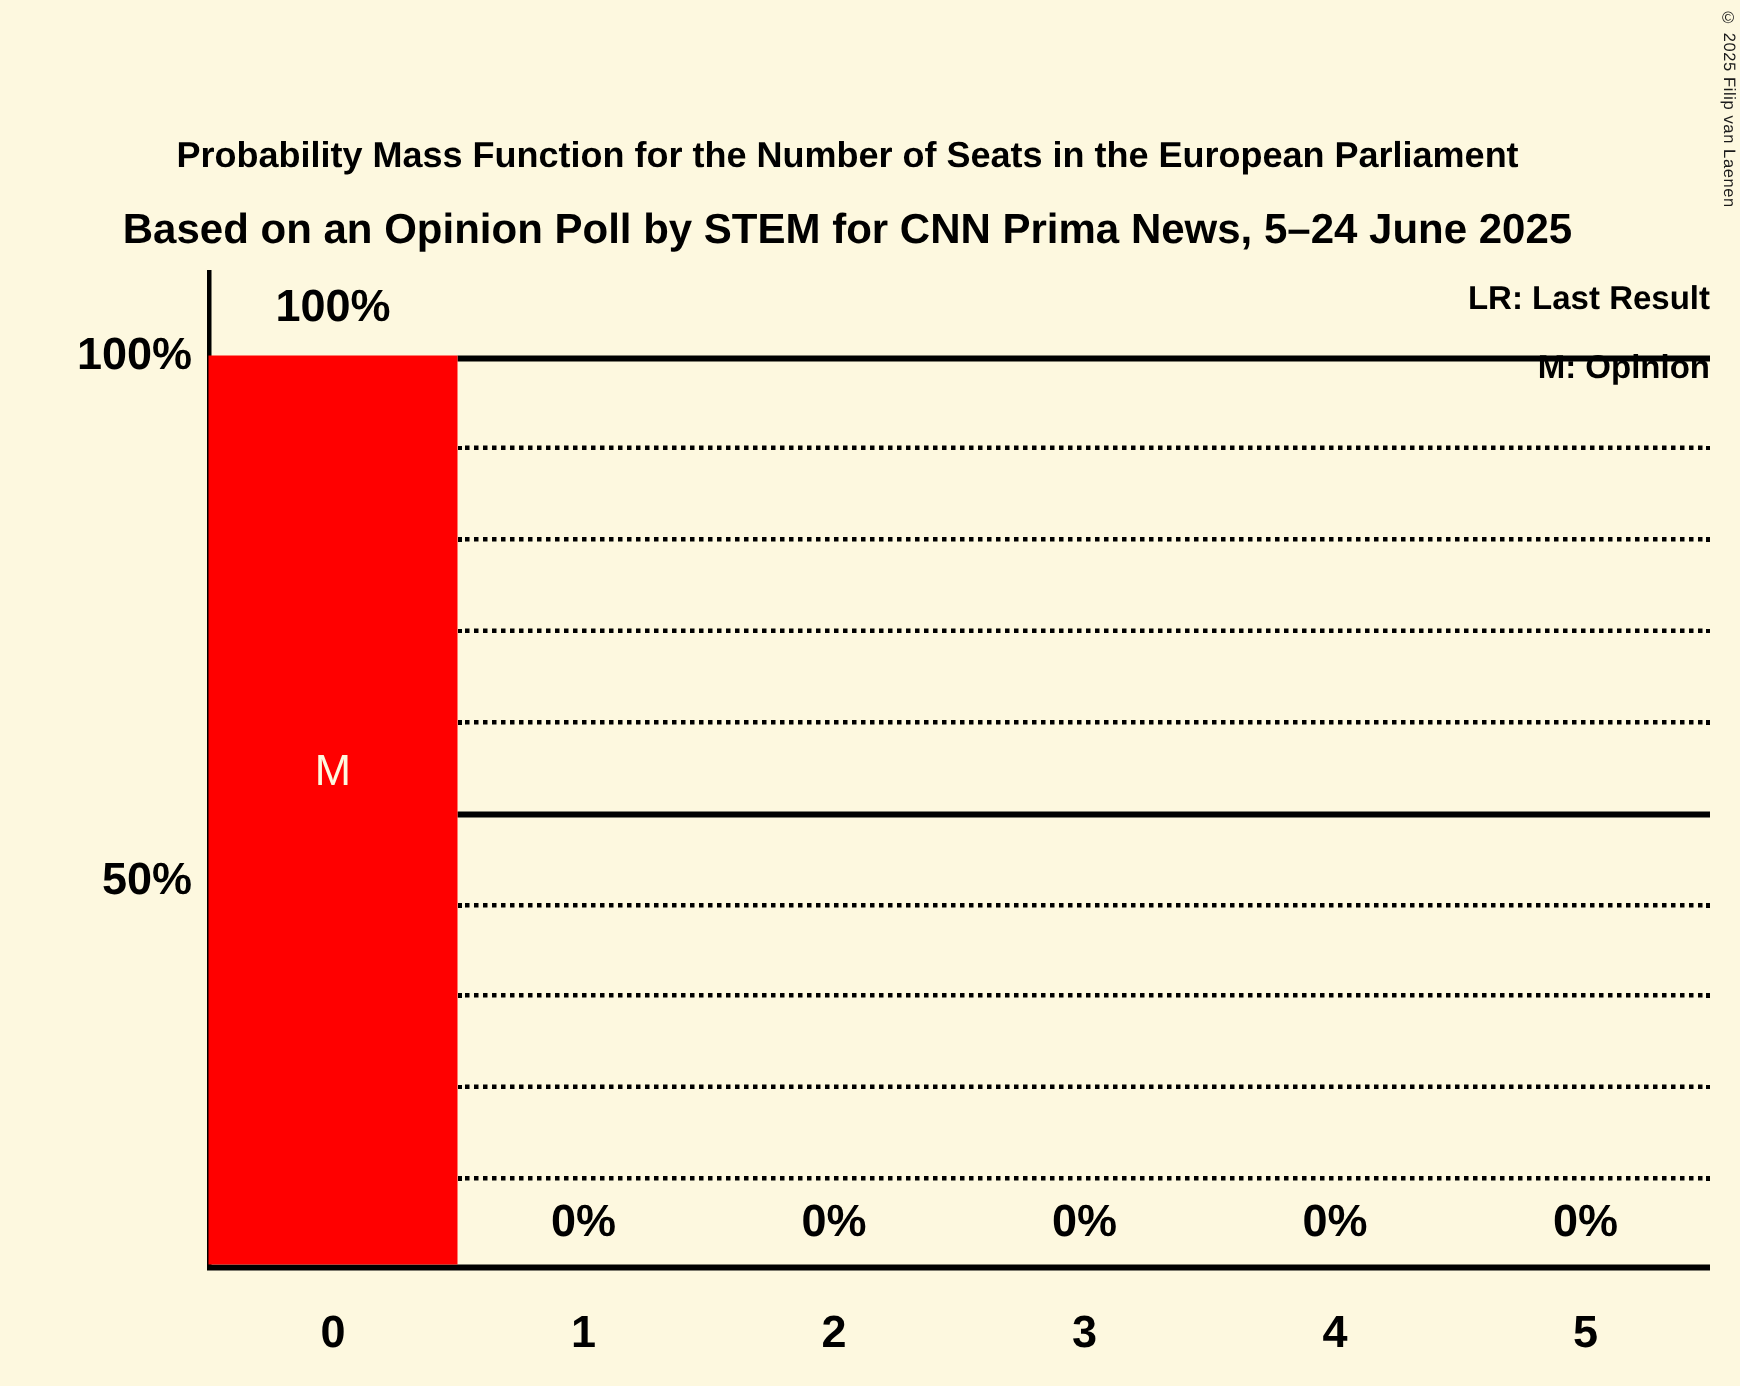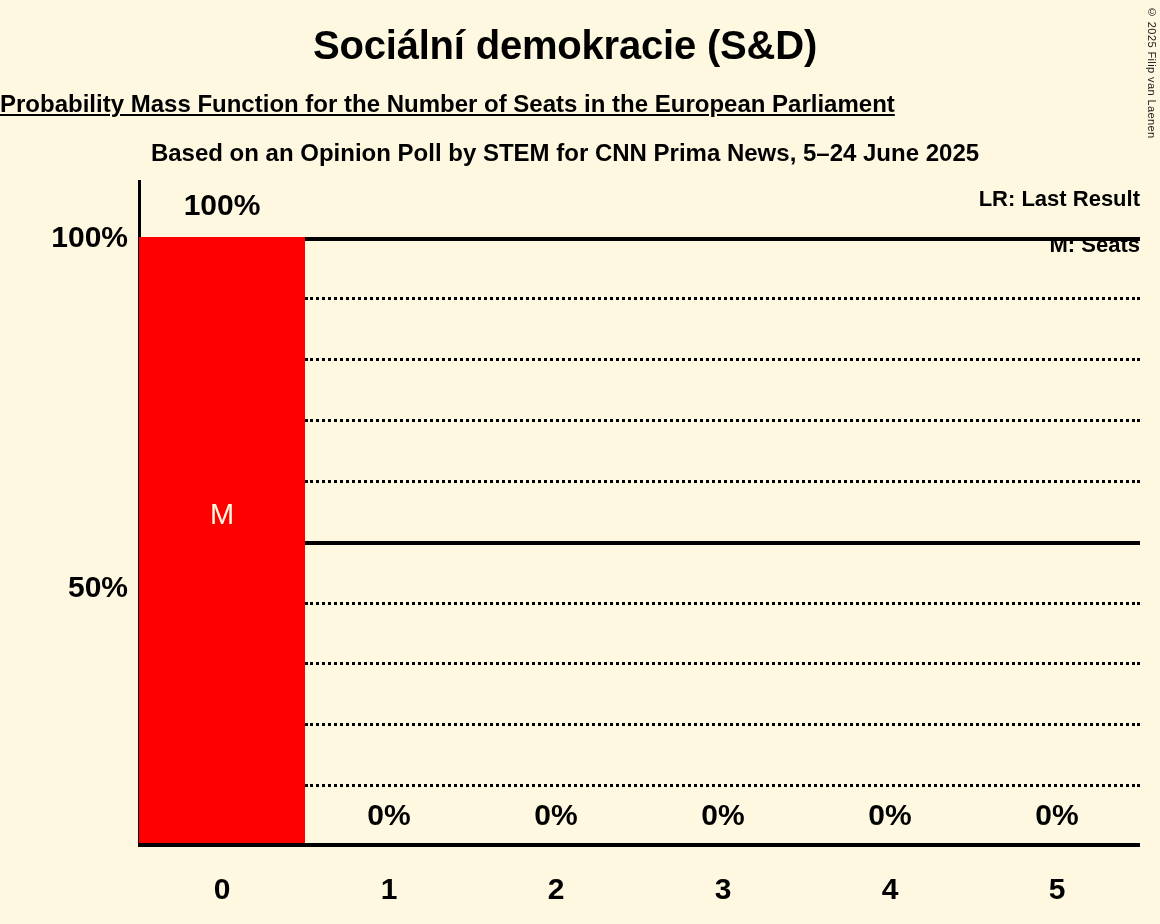--- a/index.html
+++ b/index.html
@@ -32,34 +32,33 @@
     font-weight: bold;
     letter-spacing: -0.2px;
     line-height: 50px;
     white-space: nowrap;
   }
   .subtitle1 {
     position: absolute;
     left: 0;
     top: 88px;
     width: 1130px;
-    text-align: left;
+    text-align: center;
     font-size: 24px;
     font-weight: bold;
     line-height: 32px;
     white-space: nowrap;
-    text-decoration: underline;
   }
   .subtitle2 {
     position: absolute;
     left: 0;
     top: 137px;
     width: 1130px;
     text-align: center;
-    font-size: 24px;
+    font-size: 28px;
     font-weight: bold;
     line-height: 32px;
     white-space: nowrap;
   }
 
   
   .copyright {
     position: absolute;
     right: 2px;
     top: 6px;
@@ -167,38 +166,37 @@
     font-weight: bold;
     white-space: nowrap;
     z-index: 7;
   }
 </style>
 </head>
 <body>
 
 <div id="root">
 
-  <div class="title">Sociální demokracie (S&amp;D)</div>
   <div class="subtitle1">Probability Mass Function for the Number of Seats in the European Parliament</div>
   <div class="subtitle2">Based on an Opinion Poll by STEM for CNN Prima News, 5–24 June 2025</div>
 
   <div class="copyright">© 2025 Filip van Laenen</div>
 
   <div class="ylabel" style="left:8px; top:220px;">100%</div>
   <div class="ylabel" style="left:8px; top:526px;margin-top:44px;">50%</div>
 
   <div class="xlabel" style="left:155px; top:872px; width:134px;">0</div>
   <div class="xlabel" style="left:322px; top:872px; width:134px;">1</div>
   <div class="xlabel" style="left:489px; top:872px; width:134px;">2</div>
   <div class="xlabel" style="left:656px; top:872px; width:134px;">3</div>
   <div class="xlabel" style="left:823px; top:872px; width:134px;">4</div>
   <div class="xlabel" style="left:990px; top:872px; width:134px;">5</div>
 
   <div class="legend-entry" style="top:186px;margin-left:24px;">LR: Last Result</div>
-  <div class="legend-entry" style="top:232px;">M: Seats</div>
+  <div class="legend-entry" style="top:232px;">M: Opinion</div>
 
   <div class="bar-value-label" style="left:155px; top:188px; width:134px;">100%</div>
   <div class="bar-value-label" style="left:322px; top:798px; width:134px;">0%</div>
   <div class="bar-value-label" style="left:489px; top:798px; width:134px;">0%</div>
   <div class="bar-value-label" style="left:656px; top:798px; width:134px;">0%</div>
   <div class="bar-value-label" style="left:823px; top:798px; width:134px;">0%</div>
   <div class="bar-value-label" style="left:990px; top:798px; width:134px;">0%</div>
 
   <div id="plot">
 

